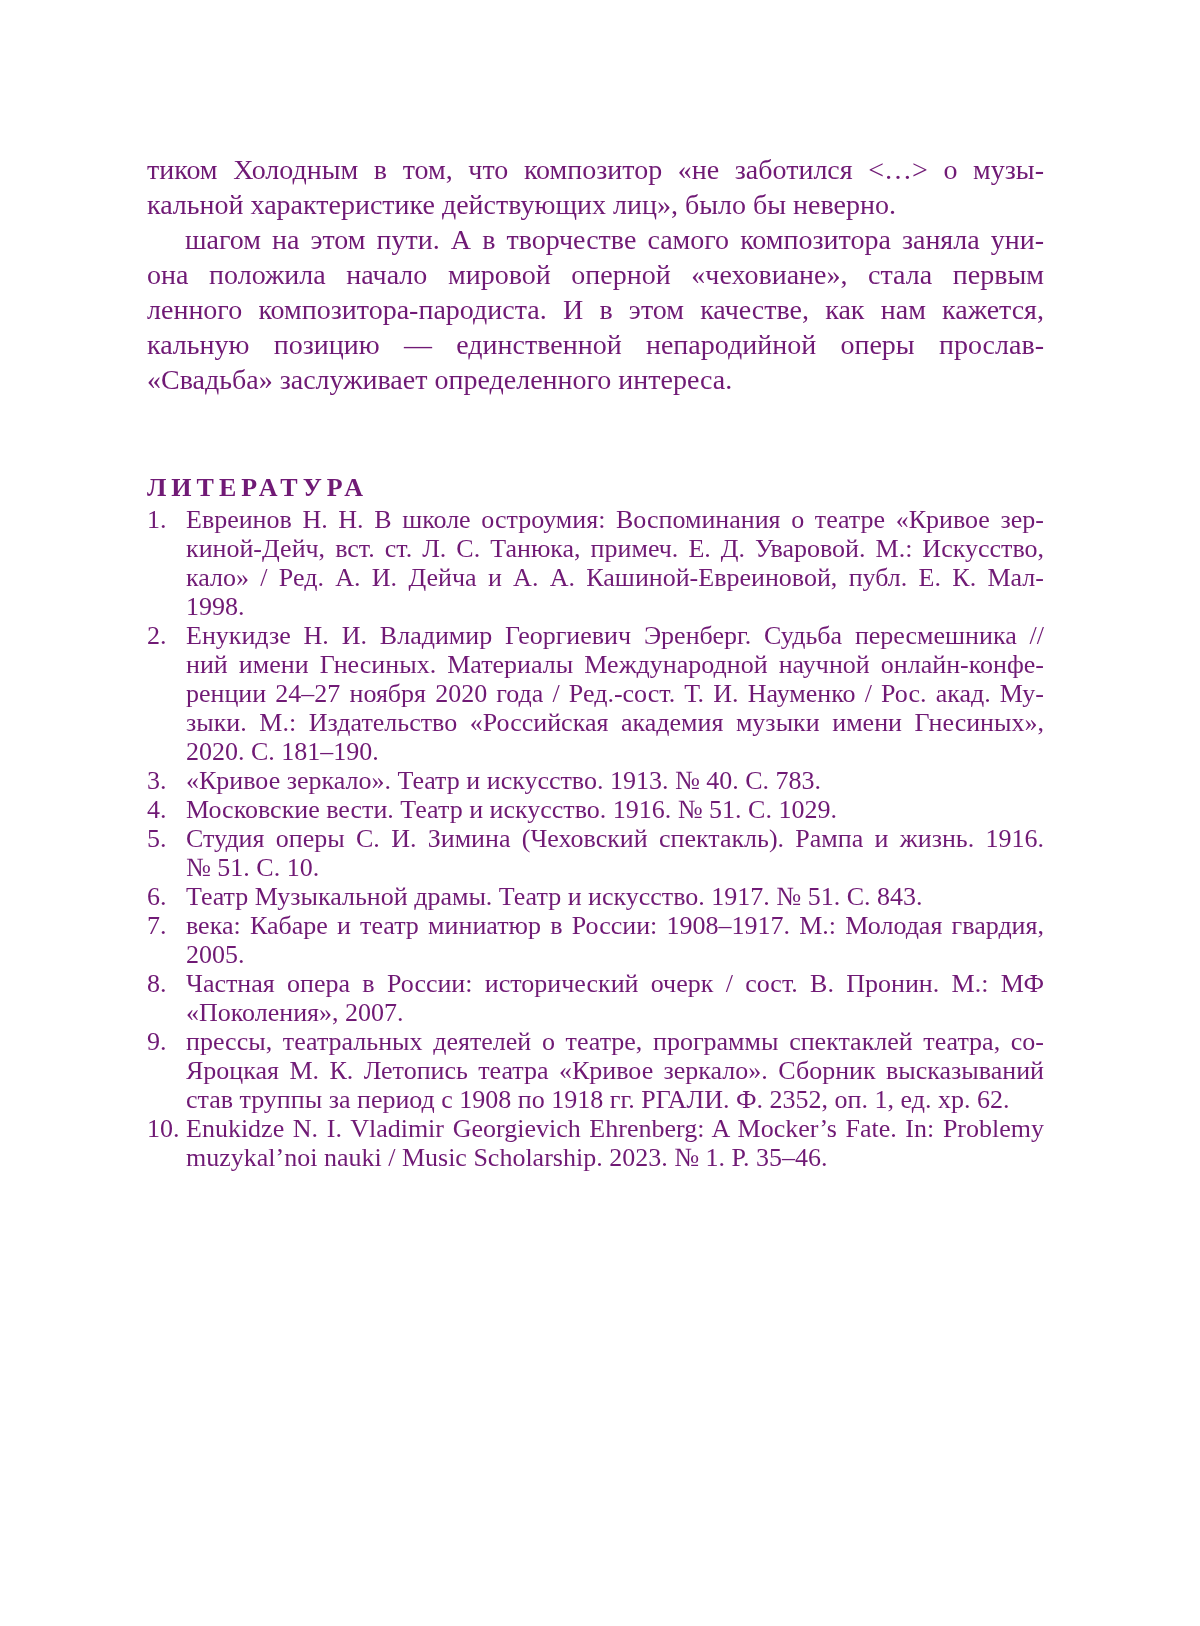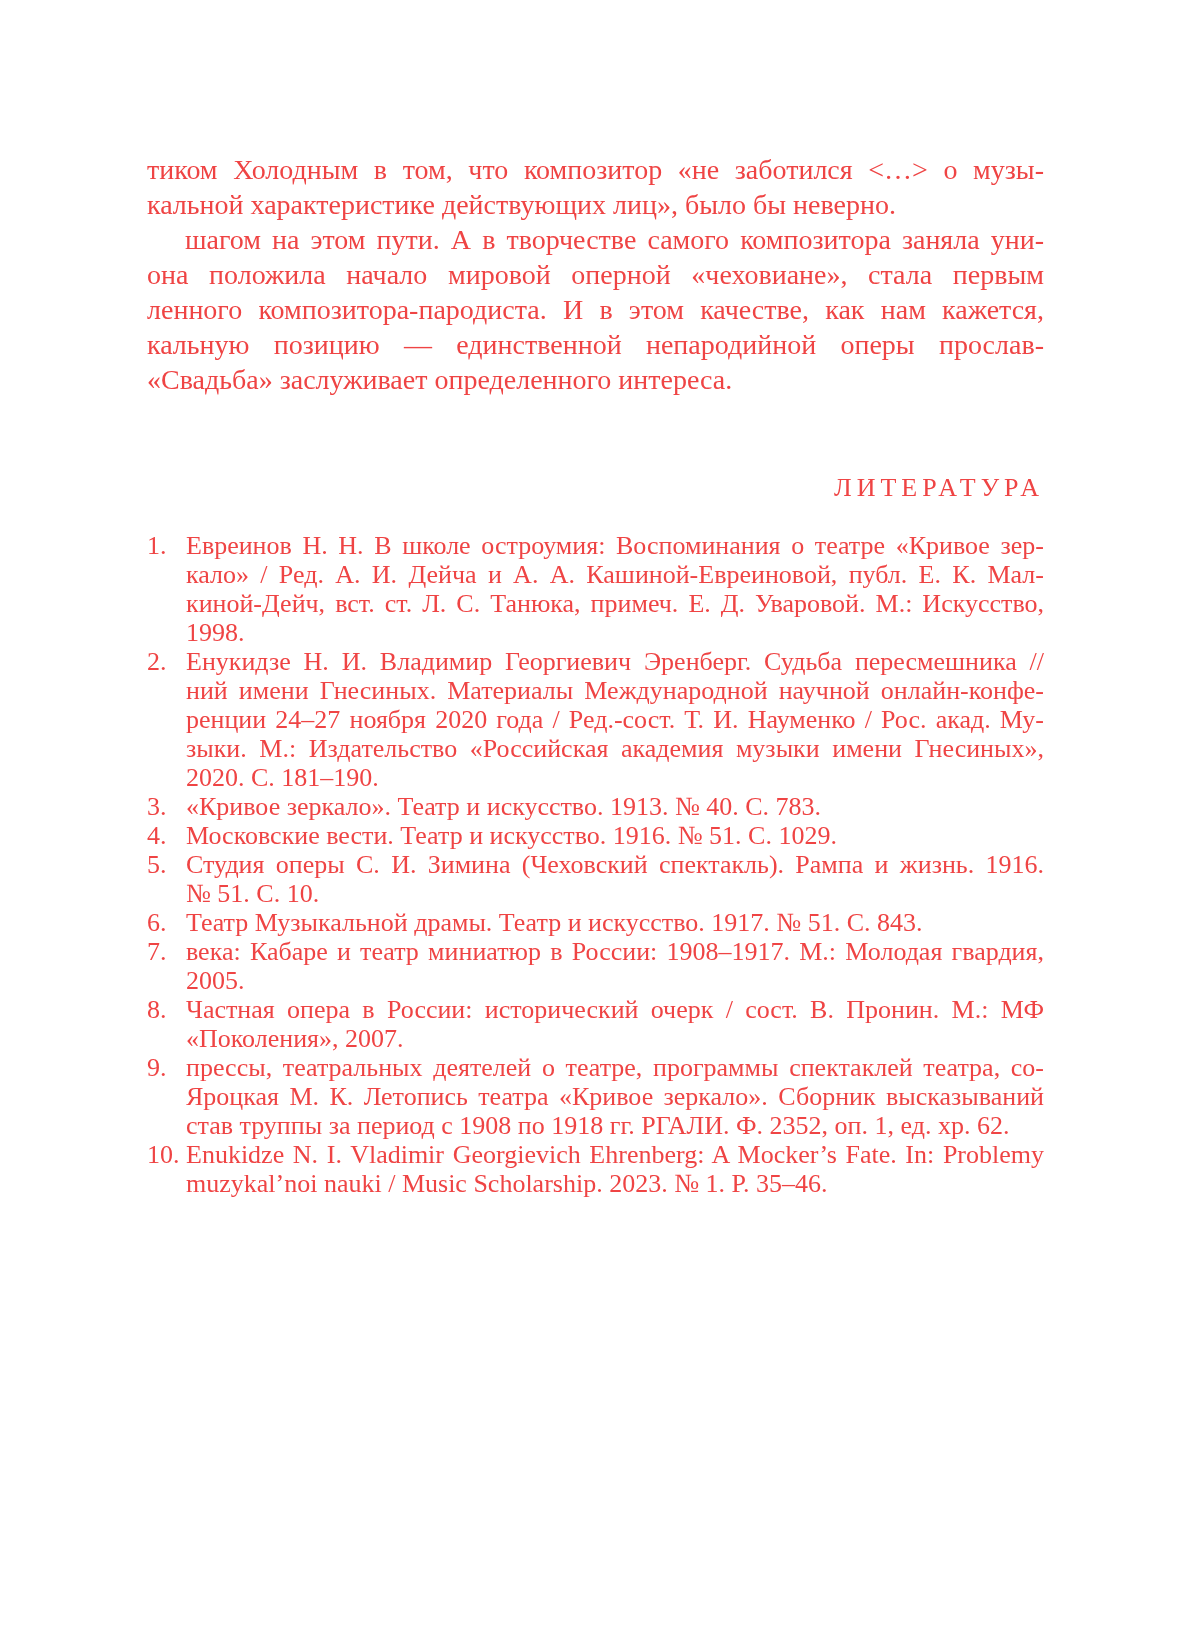--- a/index.html
+++ b/index.html
@@ -35,25 +35,24 @@
   }
   .para .tline.last {
     text-align-last: left;
   }
   .para.indent .tline:first-child {
     text-indent: 38px;
   }
   
   .lit-heading {
     margin-top: 74px;
-    margin-bottom: 26px;
     font-size: 26px;
     line-height: 34px;
-    font-weight: normal;
-    text-align: right;
+    font-weight: bold;
+    text-align: left;
     letter-spacing: 5px;
   }
   
   .bib-list {
     font-size: 26px;
     line-height: 29px;
   }
   .bib-item {
     display: flex;
     align-items: flex-start;
@@ -70,43 +69,43 @@
     text-align: justify;
     text-align-last: justify;
   }
   .bib-text .tline.last {
     text-align-last: left;
   }
 </style>
 </head>
 <body style="background: rgb(255, 255, 255);">
 
-<div class="page" style="color: #ef4444;">
+<div class="page" style="color: #701a75;">
   <div class="content">
     <div>
         <div class="para">
           <div class="tline">тиком Холодным в том, что композитор «не заботился &lt;…&gt; о музы-</div>
           <div class="tline last">кальной характеристике действующих лиц», было бы неверно.</div>
         </div>
         <div class="para indent">
           <div class="tline">шагом на этом пути. А в творчестве самого композитора заняла уни-</div>
           <div class="tline">она положила начало мировой оперной «чеховиане», стала первым</div>
           <div class="tline">ленного композитора-пародиста. И в этом качестве, как нам кажется,</div>
           <div class="tline">кальную позицию — единственной непародийной оперы прослав-</div>
           <div class="tline last">«Свадьба» заслуживает определенного интереса.</div>
         </div>
       </div>
     <div class="lit-heading">ЛИТЕРАТУРА</div>
     <div class="bib-list">
         <div class="bib-item">
           <div class="bib-num">1.</div>
           <div class="bib-text">
             <div class="tline">Евреинов Н. Н. В школе остроумия: Воспоминания о театре «Кривое зер-</div>
+            <div class="tline">киной-Дейч, вст. ст. Л. С. Танюка, примеч. Е. Д. Уваровой. М.: Искусство,</div>
             <div class="tline">кало» / Ред. А. И. Дейча и А. А. Кашиной-Евреиновой, публ. Е. К. Мал-</div>
-            <div class="tline">киной-Дейч, вст. ст. Л. С. Танюка, примеч. Е. Д. Уваровой. М.: Искусство,</div>
             <div class="tline last">1998.</div>
           </div>
         </div>
         <div class="bib-item">
           <div class="bib-num">2.</div>
           <div class="bib-text">
             <div class="tline">Енукидзе Н. И. Владимир Георгиевич Эренберг. Судьба пересмешника //</div>
             <div class="tline">ний имени Гнесиных. Материалы Международной научной онлайн-конфе-</div>
             <div class="tline">ренции 24–27 ноября 2020 года / Ред.-сост. Т. И. Науменко / Рос. акад. Му-</div>
             <div class="tline">зыки. М.: Издательство «Российская академия музыки имени Гнесиных»,</div>

